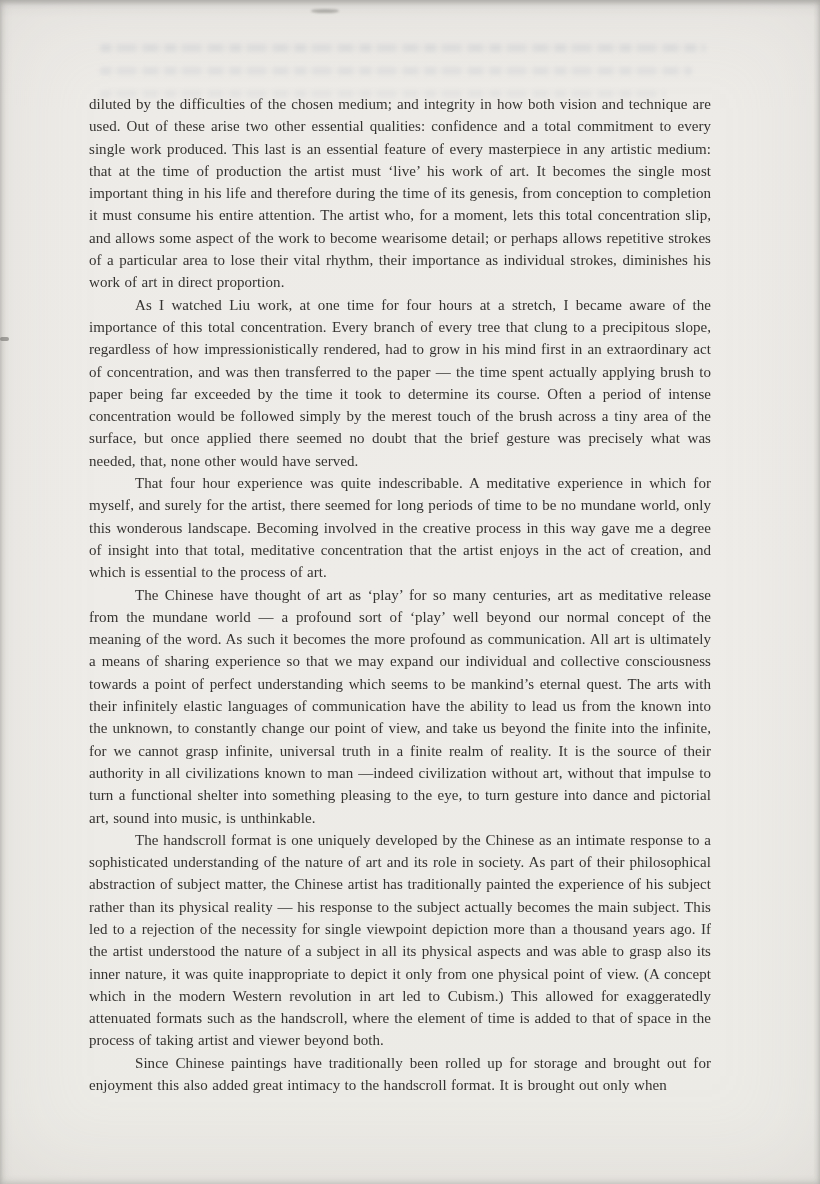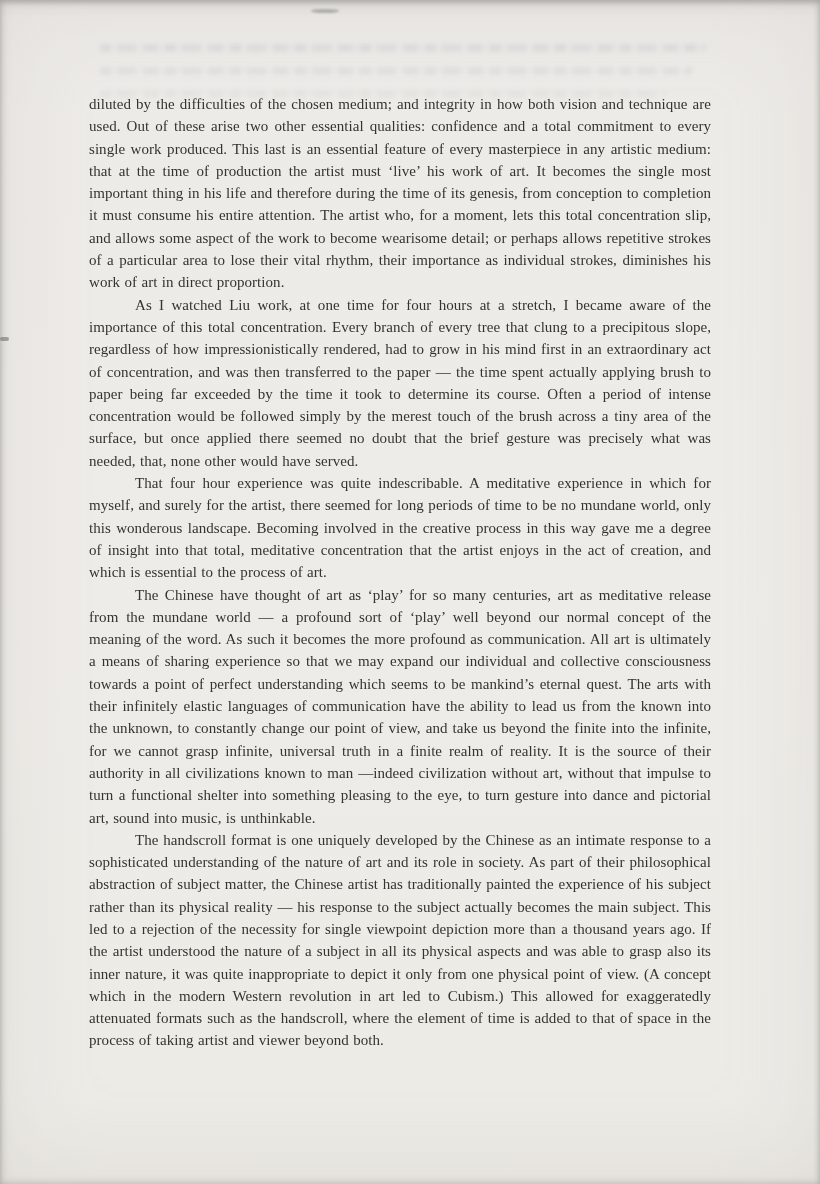--- a/index.html
+++ b/index.html
@@ -98,15 +98,16 @@
 
   <div class="smudge"></div>
   <div class="edge-dash"></div>
 
   <div class="text-block">
     <p>diluted by the difficulties of the chosen medium; and integrity in how both vision and technique are used. Out of these arise two other essential qualities: confidence and a total commitment to every single work produced. This last is an essential feature of every masterpiece in any artistic medium: that at the time of production the artist must ‘live’ his work of art. It becomes the single most important thing in his life and therefore during the time of its genesis, from conception to completion it must consume his entire attention. The artist who, for a moment, lets this total concentration slip, and allows some aspect of the work to become wearisome detail; or perhaps allows repetitive strokes of a particular area to lose their vital rhythm, their importance as individual strokes, diminishes his work of art in direct proportion.</p>
     <p class="indent">As I watched Liu work, at one time for four hours at a stretch, I became aware of the importance of this total concentration. Every branch of every tree that clung to a precipitous slope, regardless of how impressionistically rendered, had to grow in his mind first in an extraordinary act of concentration, and was then transferred to the paper — the time spent actually applying brush to paper being far exceeded by the time it took to determine its course. Often a period of intense concentration would be followed simply by the merest touch of the brush across a tiny area of the surface, but once applied there seemed no doubt that the brief gesture was precisely what was needed, that, none other would have served.</p>
     <p class="indent">That four hour experience was quite indescribable. A meditative experience in which for myself, and surely for the artist, there seemed for long periods of time to be no mundane world, only this wonderous landscape. Becoming involved in the creative process in this way gave me a degree of insight into that total, meditative concentration that the artist enjoys in the act of creation, and which is essential to the process of art.</p>
     <p class="indent">The Chinese have thought of art as ‘play’ for so many centuries, art as meditative release from the mundane world — a profound sort of ‘play’ well beyond our normal concept of the meaning of the word. As such it becomes the more profound as communication. All art is ultimately a means of sharing experience so that we may expand our individual and collective consciousness towards a point of perfect understanding which seems to be mankind’s eternal quest. The arts with their infinitely elastic languages of communication have the ability to lead us from the known into the unknown, to constantly change our point of view, and take us beyond the finite into the infinite, for we cannot grasp infinite, universal truth in a finite realm of reality. It is the source of their authority in all civilizations known to man —indeed civilization without art, without that impulse to turn a functional shelter into something pleasing to the eye, to turn gesture into dance and pictorial art, sound into music, is unthinkable.</p>
     <p class="indent">The handscroll format is one uniquely developed by the Chinese as an intimate response to a sophisticated understanding of the nature of art and its role in society. As part of their philosophical abstraction of subject matter, the Chinese artist has traditionally painted the experience of his subject rather than its physical reality — his response to the subject actually becomes the main subject. This led to a rejection of the necessity for single viewpoint depiction more than a thousand years ago. If the artist understood the nature of a subject in all its physical aspects and was able to grasp also its inner nature, it was quite inappropriate to depict it only from one physical point of view. (A concept which in the modern Western revolution in art led to Cubism.) This allowed for exaggeratedly attenuated formats such as the handscroll, where the element of time is added to that of space in the process of taking artist and viewer beyond both.</p>
+    <p class="indent">Since Chinese paintings have traditionally been rolled up for storage and brought out for enjoyment this also added great intimacy to the handscroll format. It is brought out only when</p>
   </div>
 
 </div>
 
 </body></html>

